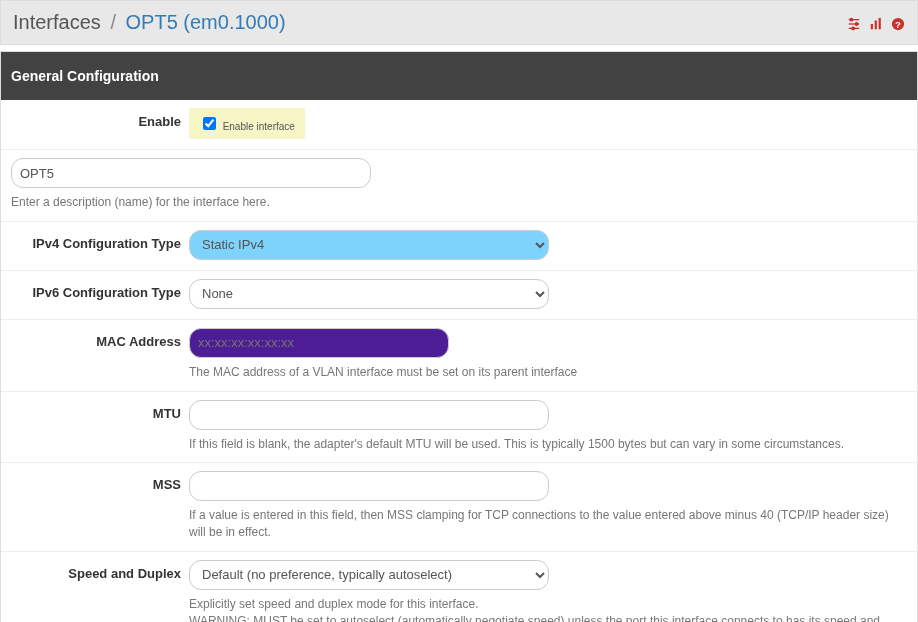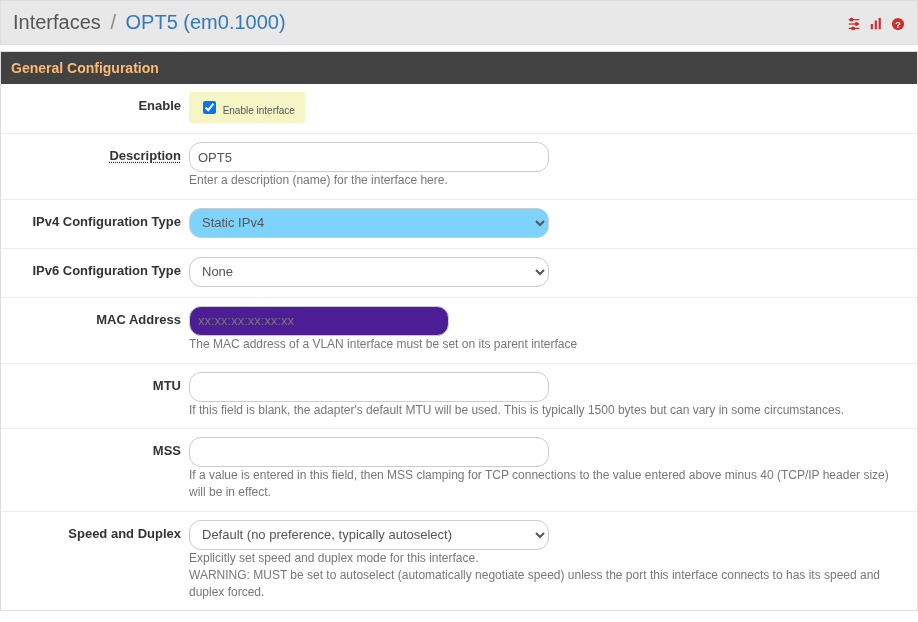--- a/index.html
+++ b/index.html
@@ -5,26 +5,26 @@
 html,body{margin:0;padding:0;font-family:"Helvetica Neue",Helvetica,Arial,sans-serif;font-size:13px;color:#333;background:#fff}
 .page{width:918px;margin:0 auto;background:#fff}
 .header{background:#e8e8e8;border:1px solid #ddd;padding:10px 12px;display:flex;align-items:flex-end;justify-content:space-between}
 .header-title{font-size:20px;font-weight:400}
 .header-title .crumb{color:#555}
 .header-title .sep{color:#888;margin:0 4px}
 .header-title .link{color:#337ab7}
 .header-icons{display:flex;gap:8px}
 .header-icons span{color:#c9302c;font-size:14px;cursor:pointer}
 .panel{margin:6px 0 0 0;border:1px solid #ddd;background:#fff}
-.panel-heading{background:#424242;color:#fdba74;font-weight:700;padding:8px 10px;font-size:14px}
+.panel-heading{background:#424242;color:#ffffff;font-weight:700;padding:16px 10px;font-size:14px}
 .form-row{display:flex;border-bottom:1px solid #eee;padding:8px 10px 10px 10px;align-items:flex-start}
 .form-label{width:170px;text-align:right;padding-right:8px;font-weight:700;padding-top:6px;font-size:13px}
 .form-label.underlined{text-decoration:underline dotted;text-underline-offset:2px}
 .form-field{flex:1}
-.help{color:#777;font-size:12px;line-height:1.4}
+.help{color:#777;font-size:12px;margin-top:6px;line-height:1.4}
 input[type=text],select{height:30px;box-sizing:border-box;border:1px solid #ccc;border-radius:12px;padding:0 8px;font-size:13px;background:#fff;color:#555}
 input[type=text]:disabled{background:#4c1d95;color:#999}
 .hl{background:#7dd3fc}
 .hl-box{background:#f5f5c6;display:inline-block;padding:6px 10px;border-radius:2px}
 .checkbox-label{font-weight:400;font-size:10px;color:#555}
 .w360{width:360px}
 .w260{width:260px}
 </style>
 </head>
 <body>
@@ -74,21 +74,20 @@
     <div class="form-label">Enable</div>
     <div class="form-field">
       <span class="hl-box">
         <input type="checkbox" checked="" style="">
         <span class="checkbox-label">Enable interface</span>
       </span>
     </div>
   </div>
 
   <div class="form-row">
-    <div class="form-label underlined">Description</div>
     <div class="form-field">
       <input type="text" class="w360" value="OPT5" style="">
       <div class="help">Enter a description (name) for the interface here.</div>
     </div>
   </div>
 
   <div class="form-row">
     <div class="form-label">IPv4 Configuration Type</div>
     <div class="form-field">
       <select class="w360 hl">

